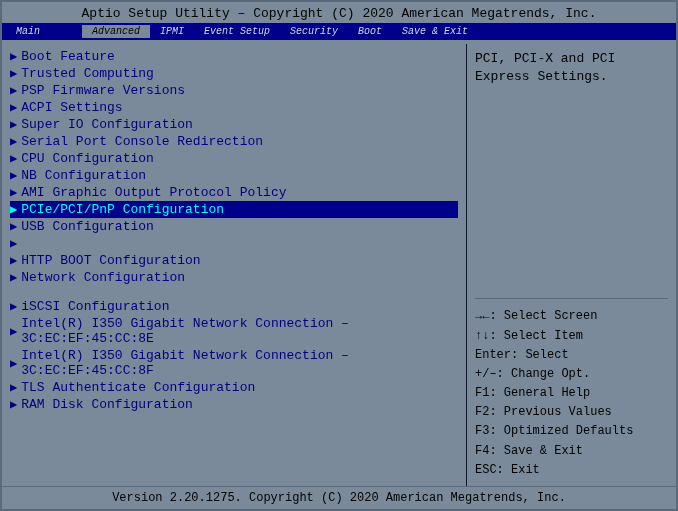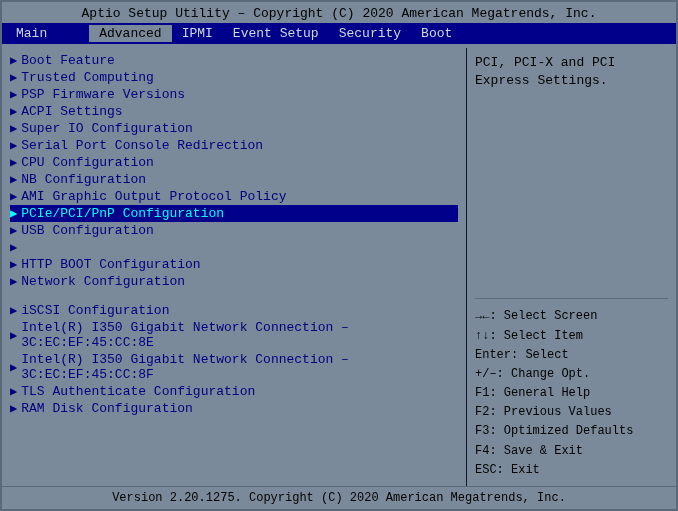--- a/index.html
+++ b/index.html
@@ -33,22 +33,23 @@
       background: #00008b;
       display: flex;
       flex-direction: row;
       padding: 2px 4px;
       gap: 0;
     }
     .menu-item {
       color: #d0d8e0;
       padding: 1px 10px;
       cursor: pointer;
-      font-size: 13px;
+      font-size: 10px;
       background: transparent;
+      font-style: italic;
     }
     .menu-item.active {
       background: #7a8a9a;
       color: #000;
       margin-left: 32px;
     }
     #content-area {
       display: flex;
       flex-direction: row;
       flex: 1;
@@ -126,20 +127,21 @@
   <div id="title-bar">
     <span>Aptio Setup Utility – Copyright (C) 2020 American Megatrends, Inc.</span>
   </div>
   <div id="menu-bar">
       <div class="menu-item">Main</div>
       <div class="menu-item active">Advanced</div>
       <div class="menu-item">IPMI</div>
       <div class="menu-item">Event Setup</div>
       <div class="menu-item">Security</div>
       <div class="menu-item">Boot</div>
+      <div class="menu-item">Save &amp; Exit</div>
     </div>
   <div id="content-area">
     <div id="left-panel">
         <div class="menu-group">
           <div class="menu-entry">
             <span class="arrow">▶</span>
             <span>Boot Feature</span>
           </div>
           <div class="menu-entry">
             <span class="arrow">▶</span>

